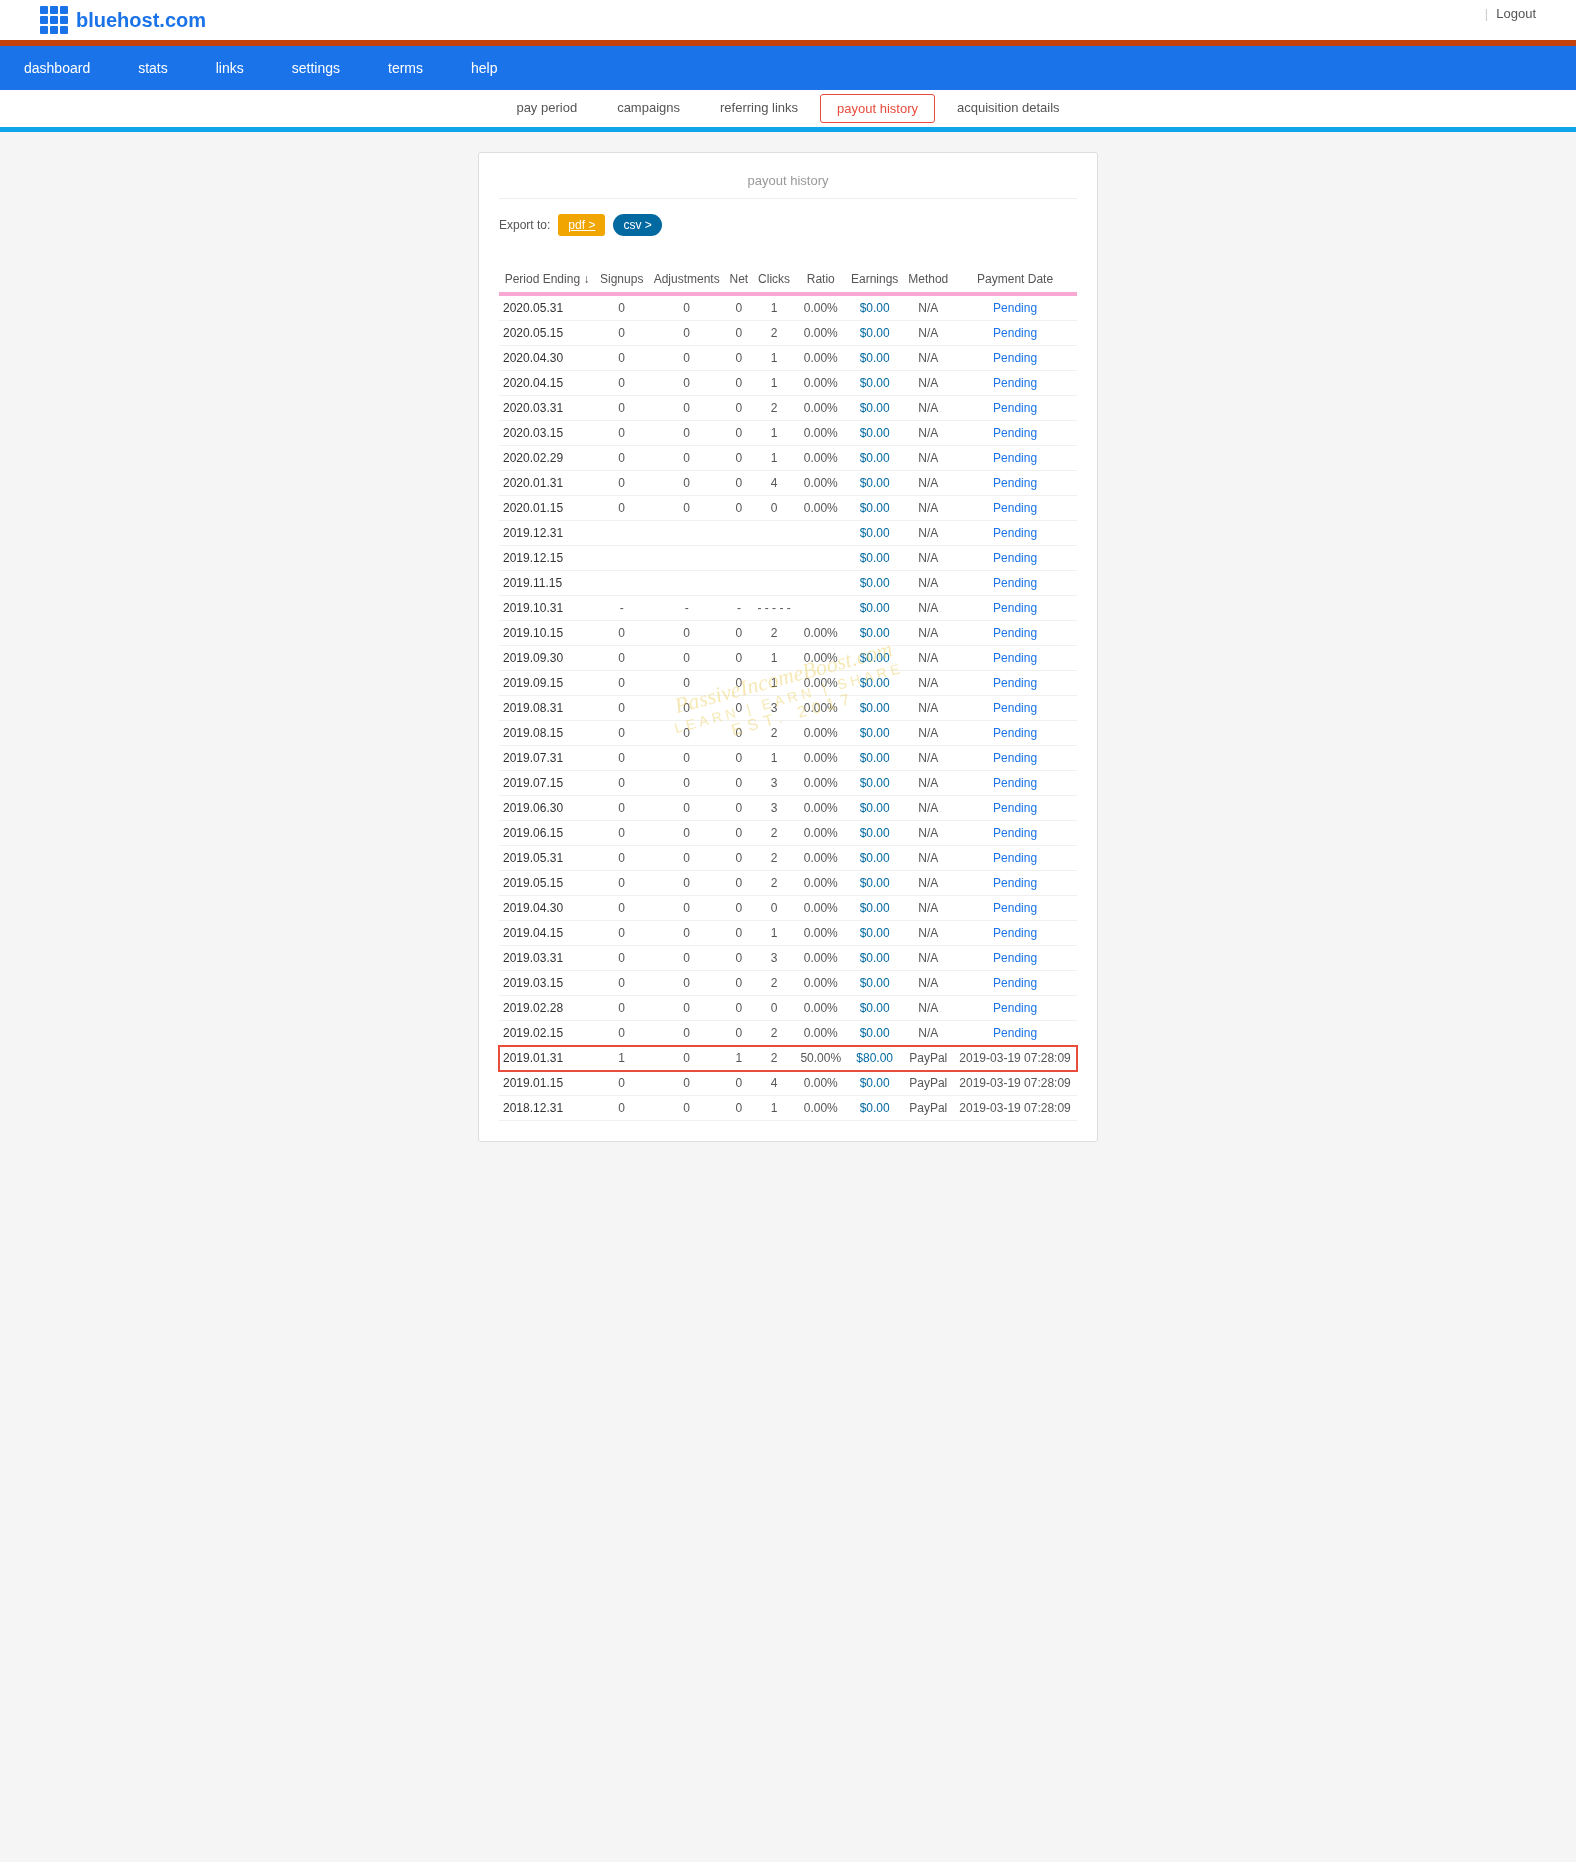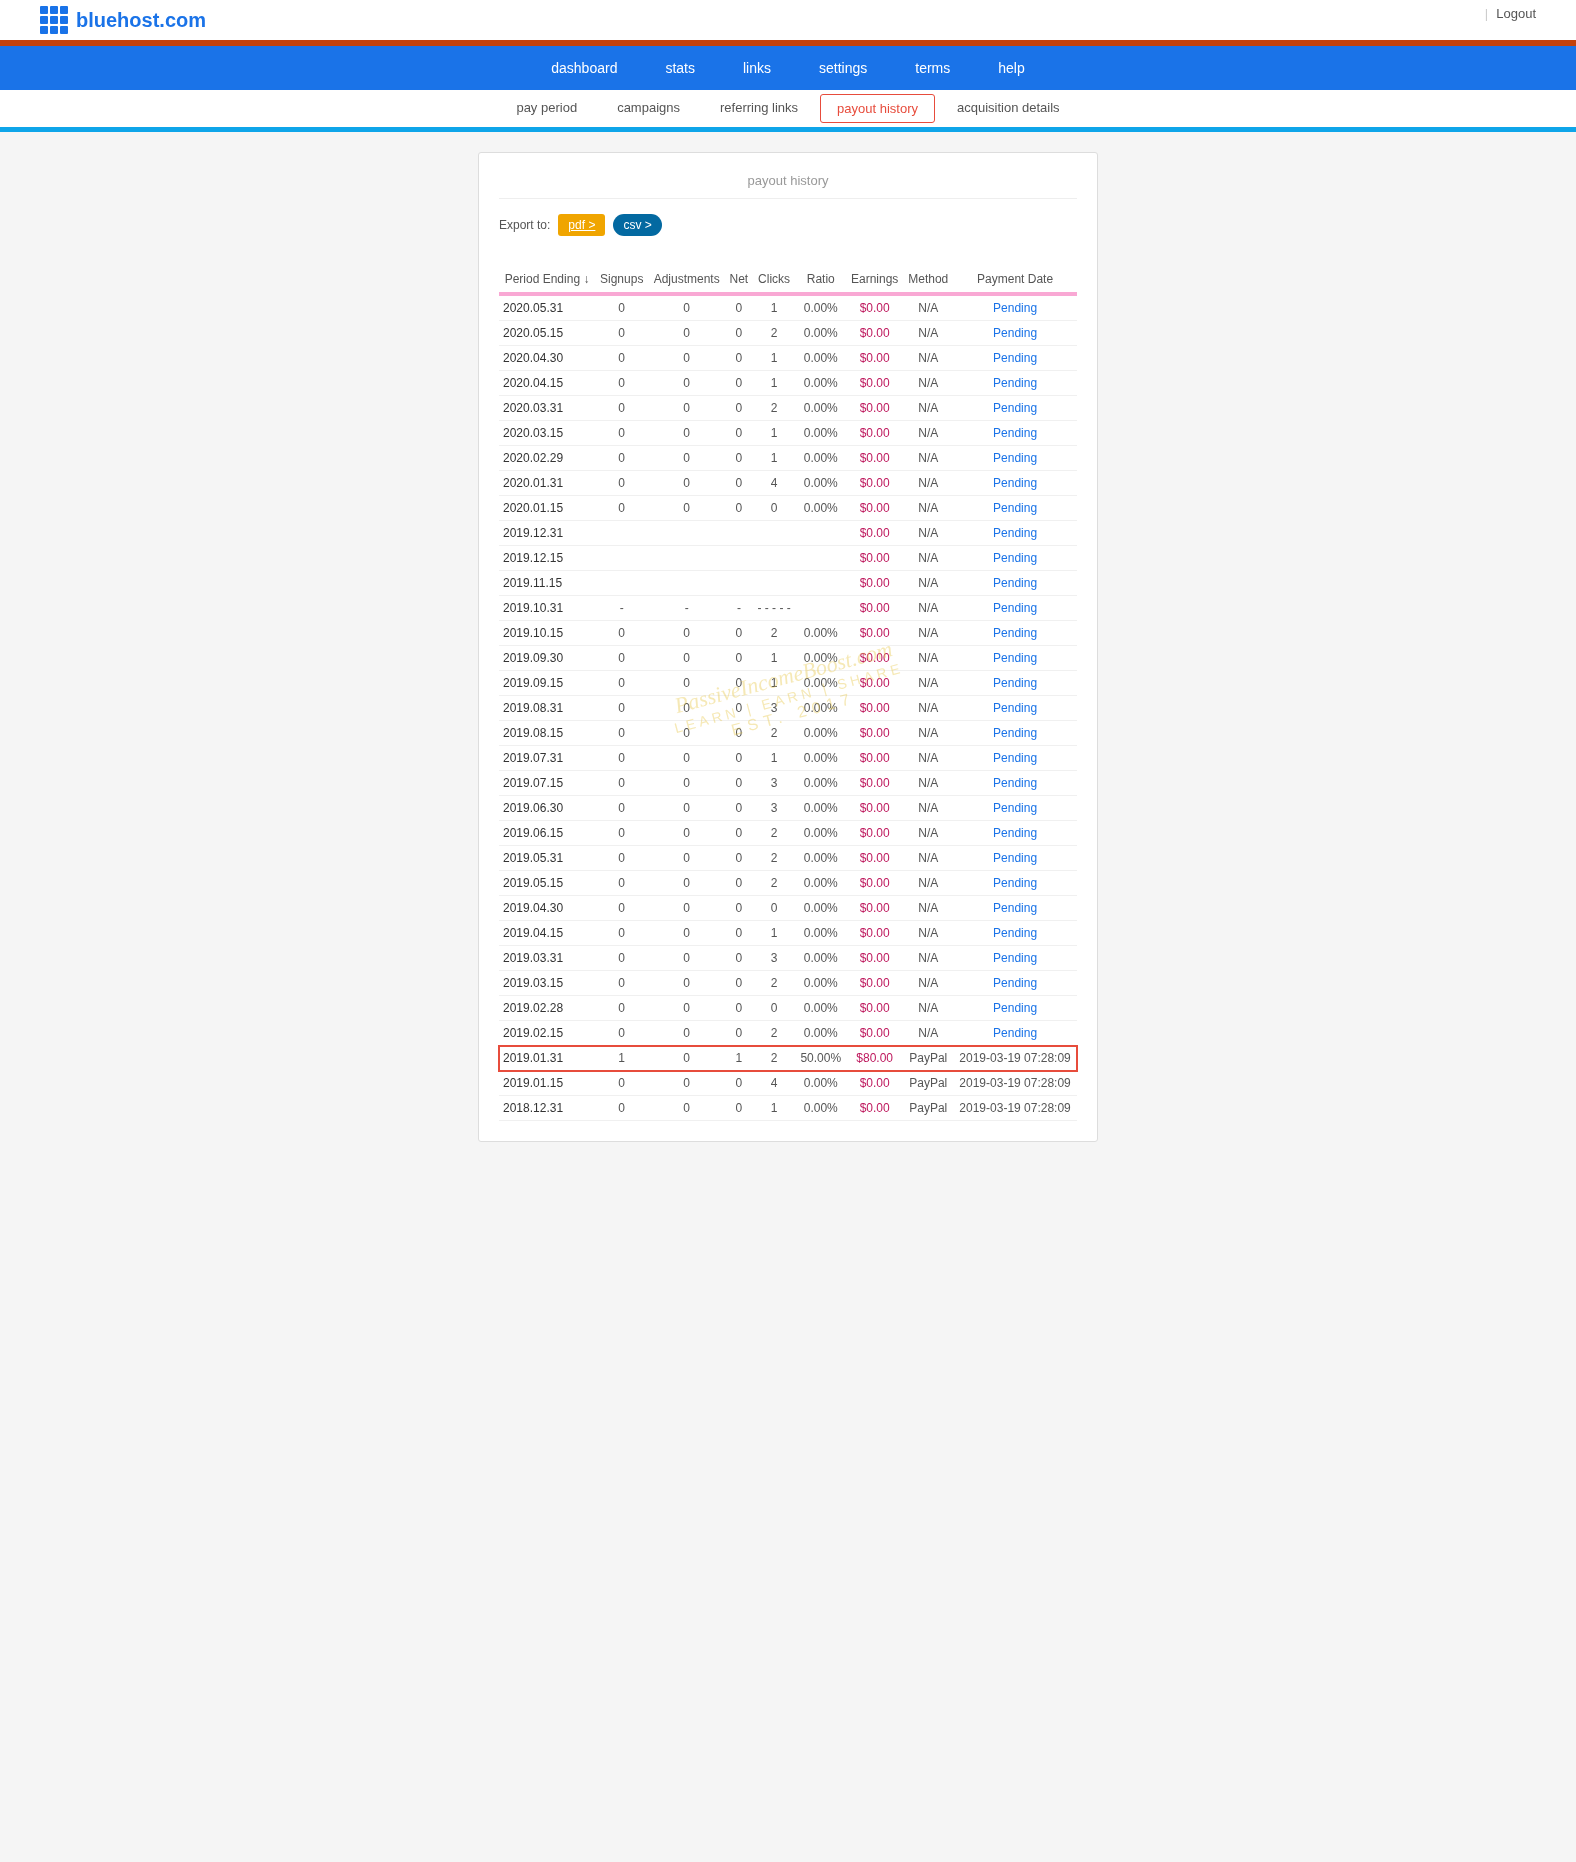--- a/index.html
+++ b/index.html
@@ -27,21 +27,20 @@
     }
     .logo-dot { width: 8px; height: 8px; background: #1a73e8; border-radius: 1px; }
     .logo-text { color: #1a73e8; font-size: 20px; font-weight: bold; }
     .top-right { display: flex; align-items: center; gap: 8px; color: #666; font-size: 13px; }
     .top-right .sep { color: #ccc; }
 
     
     .main-nav {
       background: #1a73e8;
       display: flex;
-      justify-content: center;
       gap: 0;
     }
     .main-nav a {
       color: #fff;
       text-decoration: none;
       padding: 14px 24px;
       font-size: 14px;
       display: block;
     }
 
@@ -130,21 +129,21 @@
       font-size: 12px;
     }
     td {
       text-align: center;
       padding: 5px 4px;
       border-bottom: 1px solid #f0f0f0;
       color: #555;
       font-size: 12px;
     }
     td.date-col { text-align: left; color: #333; }
-    td.earnings { color: #be185d; }
+    td.earnings { color: #0369a1; }
     td.pending { color: #1a73e8; }
     .watermark {
       position: absolute;
       top: 50%;
       left: 50%;
       transform: translate(-50%, -50%) rotate(-15deg);
       pointer-events: none;
       text-align: center;
       opacity: 0.4;
       z-index: 10;

